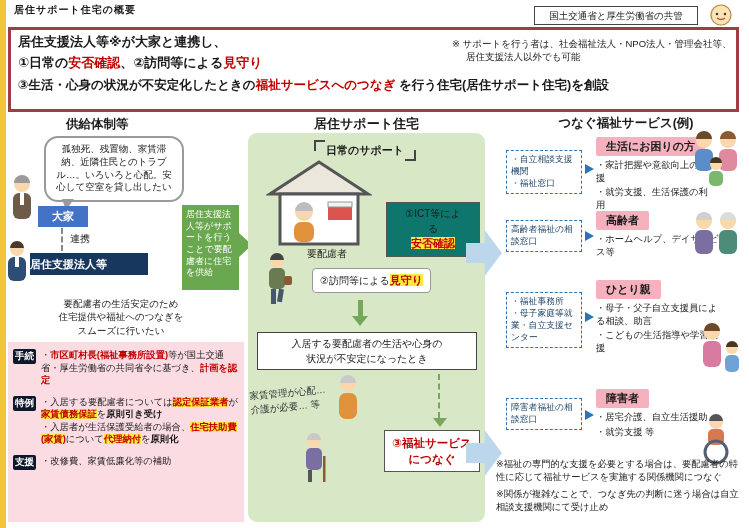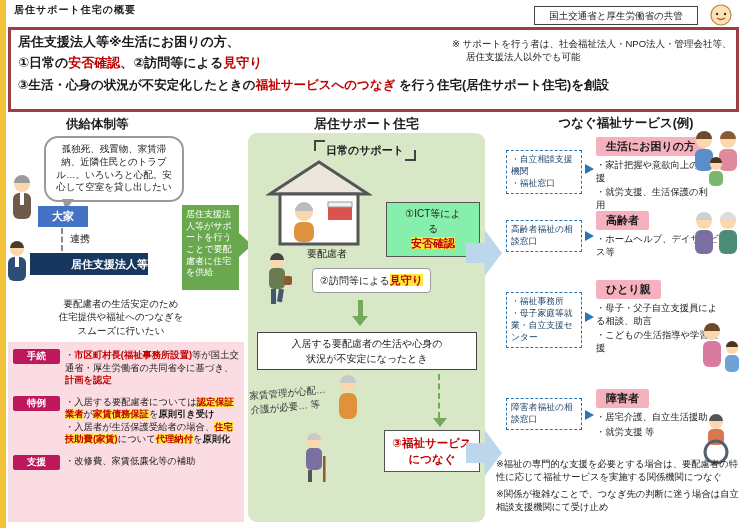--- a/index.html
+++ b/index.html
@@ -28,44 +28,44 @@
   #lhead{left:66px;top:116px;font-size:12.5px;font-weight:bold;}
   #bubble{left:44px;top:136px;width:140px;height:66px;border:2px solid #9a9a9a;border-radius:14px;
           background:#fff;font-size:9.5px;line-height:1.35;padding:5px 7px;box-sizing:border-box;text-align:center;}
   #bubble-tail{left:62px;top:199px;width:0;height:0;border-top:11px solid #9a9a9a;
                border-left:4px solid transparent;border-right:8px solid transparent;}
   #owner-box{left:38px;top:206px;width:50px;height:21px;background:#4472c4;color:#fff;font-weight:bold;
              font-size:11px;line-height:21px;text-align:center;}
   #renkei-line{left:61px;top:228px;height:23px;border-left:2px dashed #888;}
   #renkei{left:70px;top:232px;font-size:10px;}
   #org-box{left:30px;top:253px;width:118px;height:22px;background:#17375e;color:#fff;font-weight:bold;
-           font-size:11px;line-height:22px;text-align:right;}
+           font-size:11px;line-height:22px;text-align:left;}
   #owner-icon{left:6px;top:174px;}
   #org-icon{left:2px;top:240px;}
   #green-note{left:182px;top:205px;width:57px;height:85px;background:#6aa84f;color:#fff;font-size:9px;
               line-height:1.3;padding:4px 4px;box-sizing:border-box;}
   #green-note-arrow{left:239px;top:233px;width:0;height:0;border-left:13px solid #6aa84f;
                     border-top:12px solid transparent;border-bottom:12px solid transparent;}
   #wish{left:14px;top:297px;width:214px;font-size:9.5px;line-height:1.4;text-align:center;}
   #pink{left:8px;top:342px;width:236px;height:180px;background:#fbdce3;box-sizing:border-box;padding:7px 5px 5px 5px;}
   .proc-row{display:flex;gap:5px;margin-bottom:9px;align-items:flex-start;}
-  .proc-badge{flex:0 0 auto;background:#be185d;color:#fff;font-size:9.5px;font-weight:bold;
-              padding:1px 14px;border-radius:2px;}
+  .proc-badge{flex:0 0 auto;background:#0f172a;color:#fff;font-size:9.5px;font-weight:bold;
+              padding:1px 2px;border-radius:2px;}
   .proc-text{font-size:9.3px;line-height:1.35;}
   
   #mhead{left:248px;top:115px;width:237px;text-align:center;font-size:13px;font-weight:bold;}
   #gpanel{left:248px;top:133px;width:237px;height:389px;background:#d8e7c6;border-radius:9px;}
   #daily{left:314px;top:140px;padding:3px 12px;font-size:11px;font-weight:bold;}
   #daily::before{content:"";position:absolute;left:0;top:0;width:9px;height:9px;
                  border-left:2px solid #444;border-top:2px solid #444;}
   #daily::after{content:"";position:absolute;right:0;bottom:0;width:9px;height:9px;
                 border-right:2px solid #444;border-bottom:2px solid #444;}
   #house{left:266px;top:158px;}
   #person-label{left:282px;top:247px;width:90px;text-align:center;font-size:10px;}
-  #ictbox{left:386px;top:202px;width:94px;background:#86efac;border:1.5px solid #555;text-align:center;
+  #ictbox{left:386px;top:202px;width:94px;background:#0f766e;border:1.5px solid #555;text-align:center;
           font-size:10px;padding:4px 16px;box-sizing:border-box;line-height:1.45;}
   #walker{left:260px;top:252px;}
   #visitbox{left:312px;top:268px;background:#fff;border:1px solid #999;border-radius:4px;
             padding:4px 7px;font-size:10px;white-space:nowrap;}
   #garrow1-stem{left:358px;top:300px;width:5px;height:16px;background:#76a85b;}
   #garrow1-head{left:352px;top:316px;width:0;height:0;border-left:8px solid transparent;
                 border-right:8px solid transparent;border-top:10px solid #76a85b;}
   #unstable{left:257px;top:332px;width:220px;background:#fff;border:1.5px solid #444;text-align:center;
             font-size:10px;line-height:1.5;padding:3px 8px;box-sizing:border-box;}
   #garrow2-line{left:438px;top:374px;height:44px;border-left:2px dashed #76a85b;}
@@ -108,21 +108,21 @@
   <div class="abs" id="mascot">
     <svg width="26" height="26" viewBox="0 0 26 26">
       <circle cx="13" cy="14" r="10" fill="#fde3b3" stroke="#b58a4e" stroke-width="1.2"></circle>
       <circle cx="9" cy="13" r="1.2" fill="#333"></circle>
         <circle cx="17" cy="13" r="1.2" fill="#333"></circle>
       <path d="M9 17 q4 3 8 0" stroke="#b5563c" fill="none" stroke-width="1.4"></path>
     </svg>
   </div>
 
   <div class="abs" id="sumbox"></div>
-  <div class="abs sline" id="s1"><span>居住支援法人等※</span><span>生活にお困りの方、</span></div>
+  <div class="abs sline" id="s1"><span>居住支援法人等※</span><span>が大家と連携し、</span></div>
   <div class="abs sline" id="s2"><span>①日常の</span><span class="red">安否確認</span><span>、②訪問等による</span><span class="red">見守り</span></div>
   <div class="abs sline" id="s3"><span>③生活・心身の状況が不安定化したときの</span><span class="red">福祉サービスへのつなぎ</span><span> を行う住宅(居住サポート住宅)を創設</span></div>
   <div class="abs" id="snote">
     <div>※ サポートを行う者は、社会福祉法人・NPO法人・管理会社等、</div>
     <div class="ind">居住支援法人以外でも可能</div>
   </div>
 
   <div class="abs" id="lhead">供給体制等</div>
   <div class="abs" id="bubble">孤独死、残置物、家賃滞納、近隣住民とのトラブル…。いろいろと心配。安心して空室を貸し出したい</div>
   <div class="abs" id="bubble-tail"></div>

